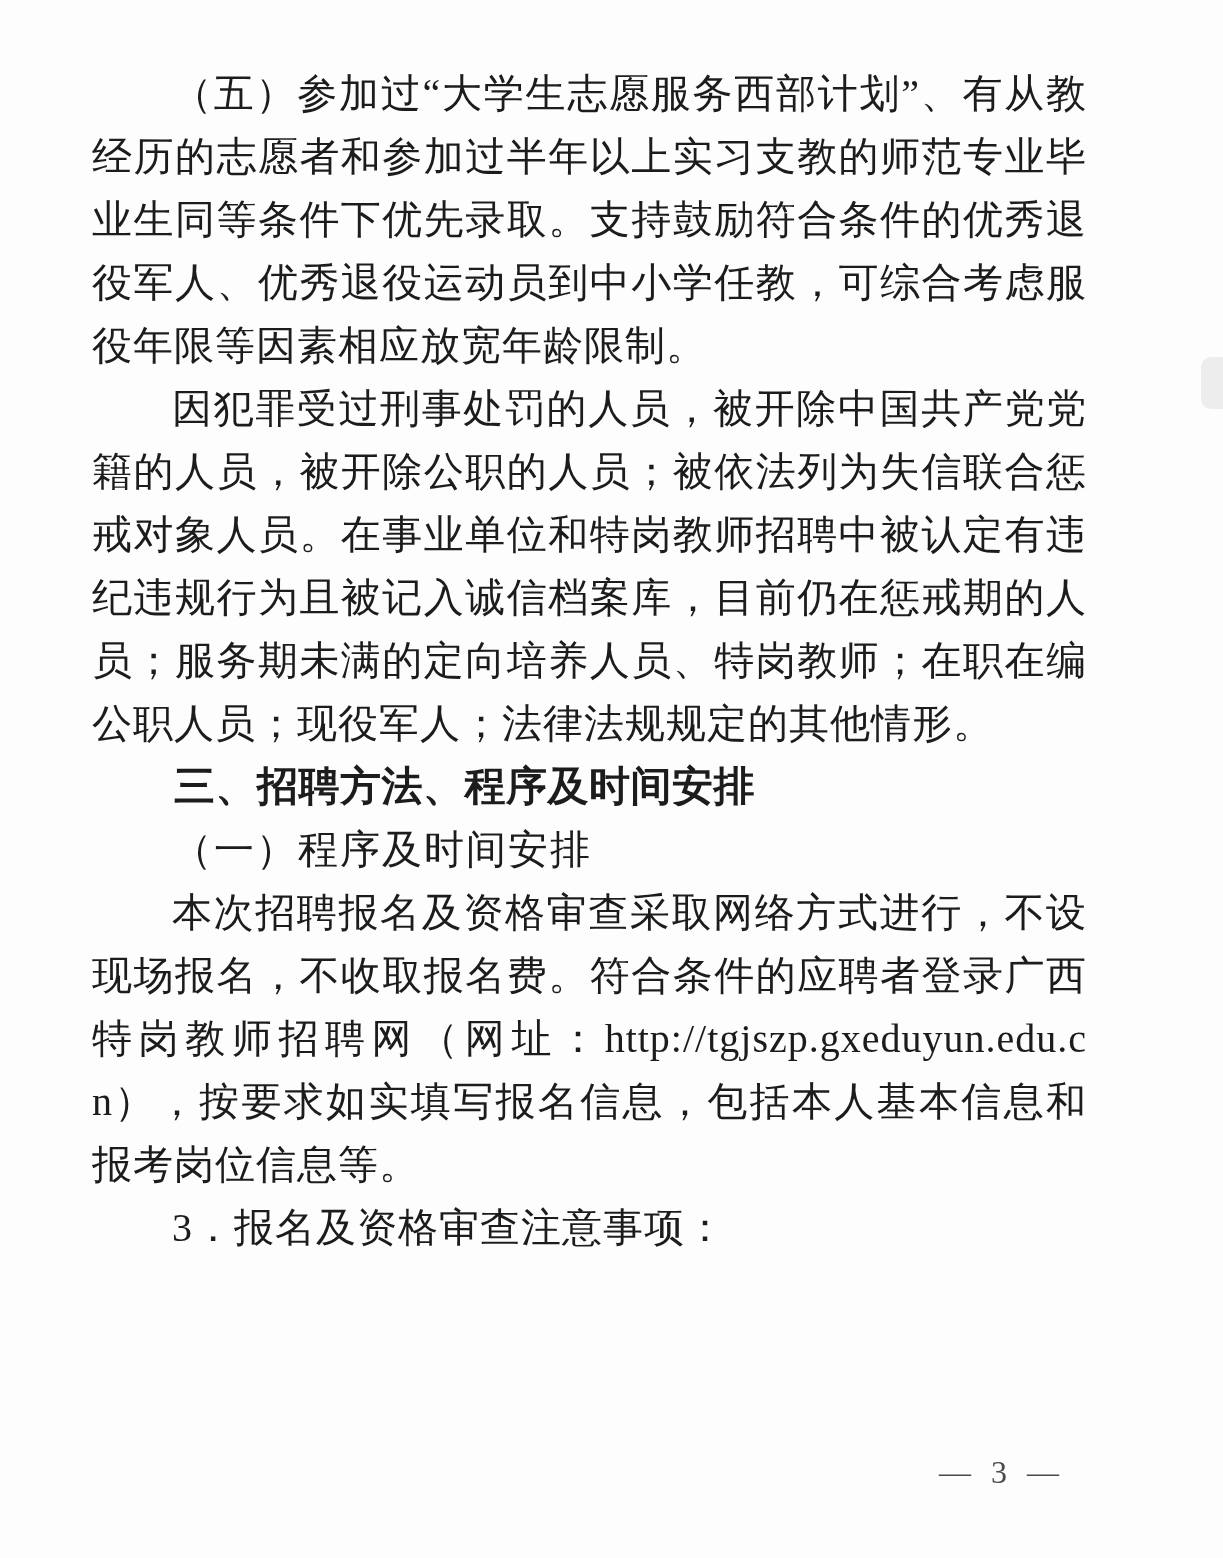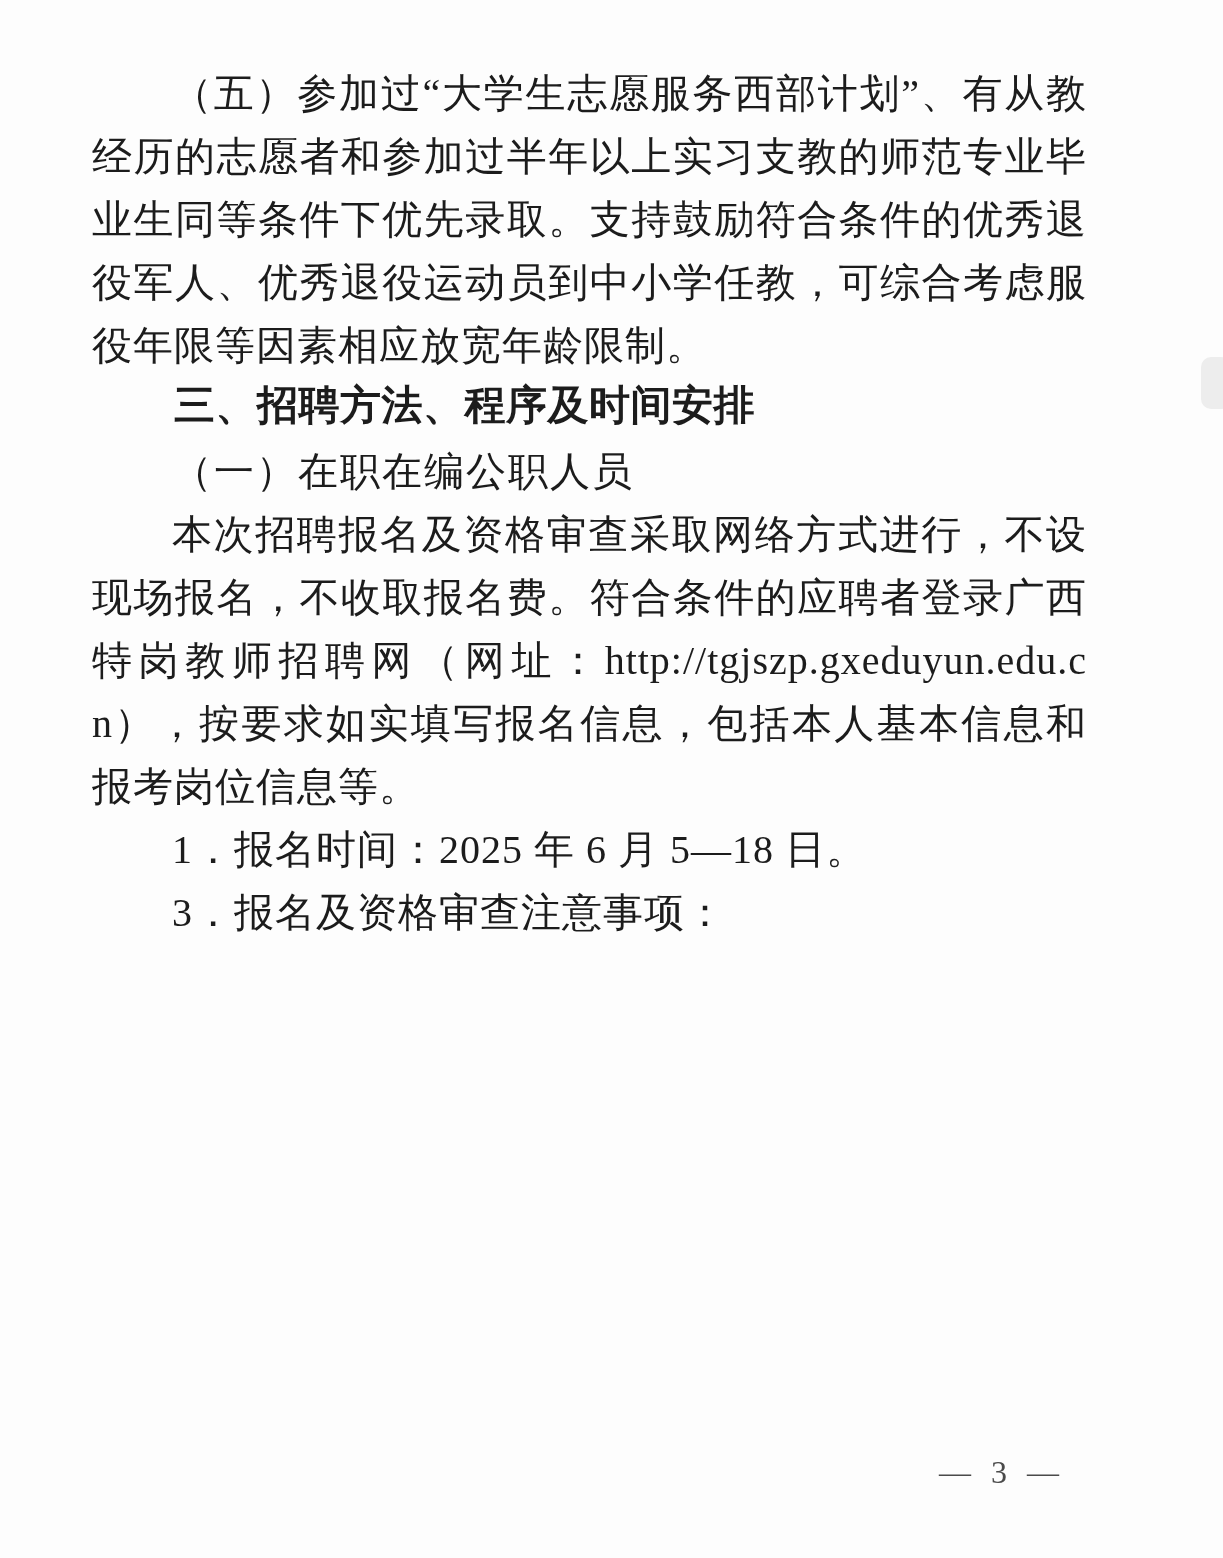--- a/index.html
+++ b/index.html
@@ -26,21 +26,21 @@
     margin: 0;
     font-size: 40px;
     line-height: 63px;
     letter-spacing: 1px;
     text-align: justify;
     text-justify: inter-ideograph;
     text-indent: 2em;
     word-break: break-all;
   }
   .heading-bold {
-    font-family: Liberation Mono, monospace;
+    font-family: Liberation Sans, sans-serif;
     font-weight: bold;
     font-size: 41px;
     letter-spacing: 0.5px;
   }
   .heading-sub {
     letter-spacing: 2px;
   }
   .page-number {
     position: absolute;
     top: 1452px;
@@ -60,23 +60,23 @@
     background: #ededed;
     border-radius: 10px;
   }
 </style>
 </head>
 <body>
 
 <div class="page">
   <div class="content">
     <p class="para">（五）参加过“大学生志愿服务西部计划”、有从教经历的志愿者和参加过半年以上实习支教的师范专业毕业生同等条件下优先录取。支持鼓励符合条件的优秀退役军人、优秀退役运动员到中小学任教，可综合考虑服役年限等因素相应放宽年龄限制。</p>
+    <p class="para">因犯罪受过刑事处罚的人员，被开除中国共产党党籍的人员，被开除公职的人员；被依法列为失信联合惩戒对象人员。在事业单位和特岗教师招聘中被认定有违纪违规行为且被记入诚信档案库，目前仍在惩戒期的人员；服务期未满的定向培养人员、特岗教师；在职在编公职人员；现役军人；法律法规规定的其他情形。</p>
     <p class="para heading-bold">三、招聘方法、程序及时间安排</p>
-    <p class="para heading-sub">（一）在职在编公职人员</p>
+    <p class="para heading-sub">（一）程序及时间安排</p>
     <p class="para">本次招聘报名及资格审查采取网络方式进行，不设现场报名，不收取报名费。符合条件的应聘者登录广西特岗教师招聘网（网址：http://tgjszp.gxeduyun.edu.cn），按要求如实填写报名信息，包括本人基本信息和报考岗位信息等。</p>
-    <p class="para">1．报名时间：2025 年 6 月 5—18 日。</p>
     <p class="para">3．报名及资格审查注意事项：</p>
   </div>
 
   <div class="page-number">— 3 —</div>
 
   <div class="scrollbar-thumb"></div>
 </div>
 
 </body></html>

